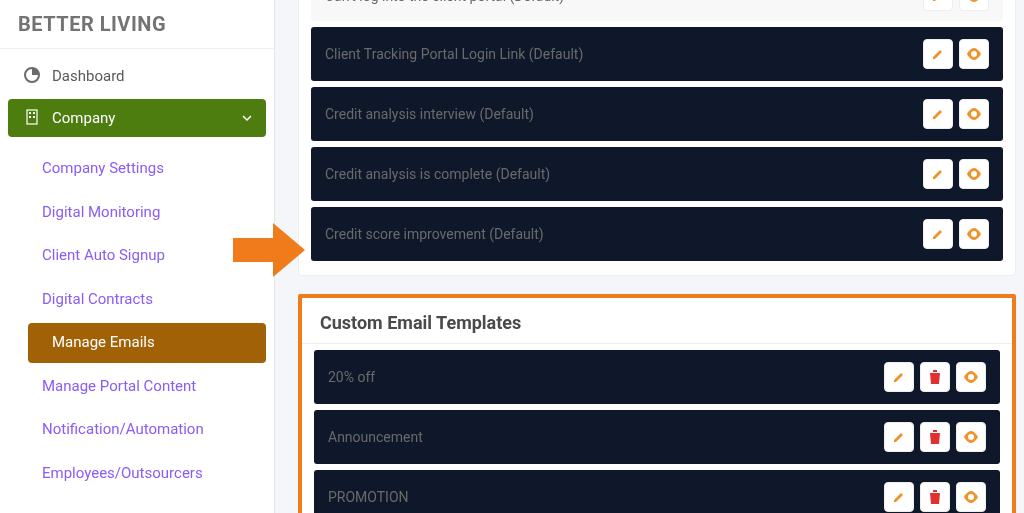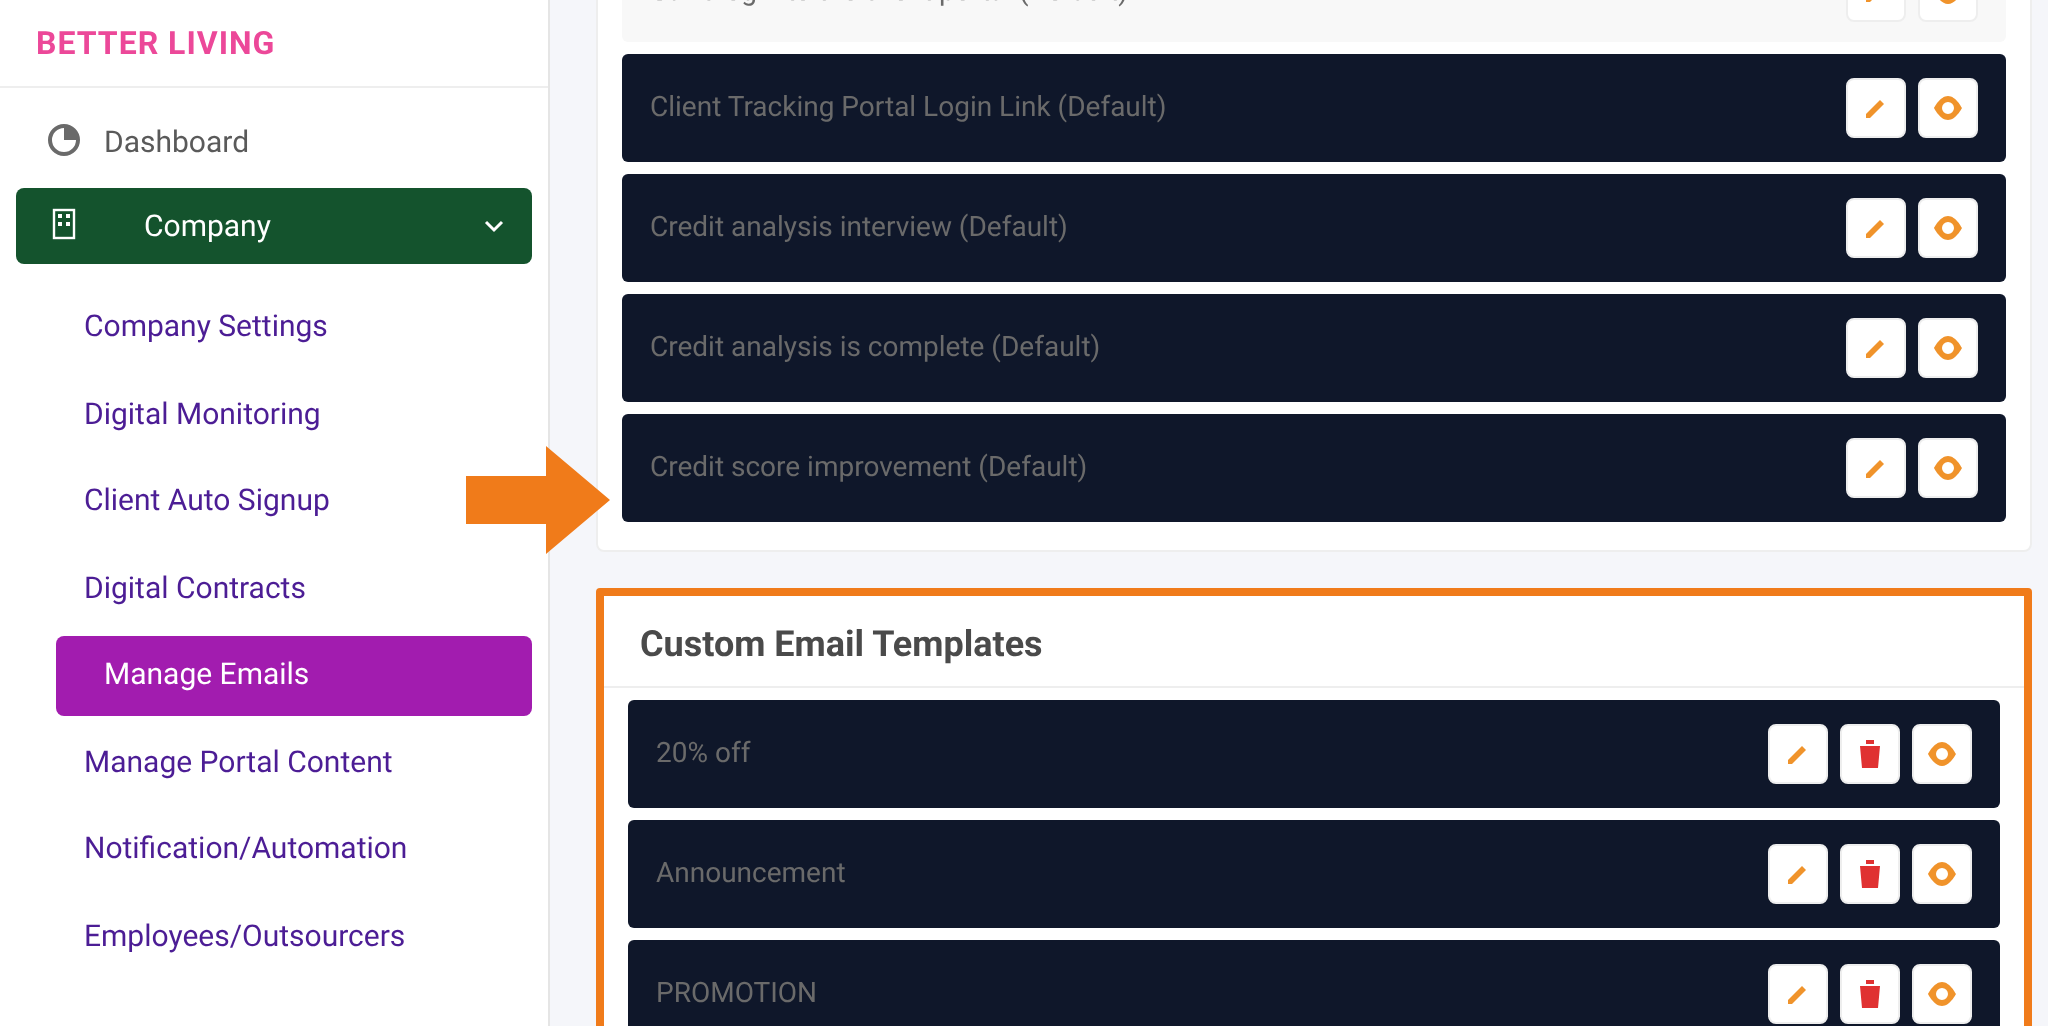--- a/index.html
+++ b/index.html
@@ -16,56 +16,55 @@
     left: 0;
     top: 0;
     width: 275px;
     height: 513px;
     background: #fff;
     border-right: 1px solid #e5e5e5;
   }
   .brand {
     padding: 12px 18px;
     font-weight: 700;
-    color: #ec4899;
-    font-size: 16px;
+    color: #737373;
+    font-size: 20px;
     letter-spacing: 0.5px;
     border-bottom: 1px solid #eee;
   }
   .nav-list { list-style: none; padding: 8px; }
   .nav-item {
     display: flex;
     align-items: flex-start;
     padding: 10px 14px;
     color: #5a5a5a;
     font-size: 15px;
     border-radius: 4px;
     cursor: pointer;
     margin-bottom: 4px;
   }
   .nav-company {
-    background: #14532d;
+    background: #4d7c0f;
     color: #fff;
     border-radius: 4px;
-    gap: 20px;
   }
   .nav-icon { width: 20px; display: inline-flex; justify-content: center; margin-right: 10px; }
   .chevron { margin-left: auto; }
   .subnav { list-style: none; padding-left: 28px; padding-right: 8px; }
   .sub-item {
     padding: 10px 14px;
-    color: #4c1d95;
+    color: #8b5cf6;
     font-size: 15px;
     border-radius: 4px;
     cursor: pointer;
     margin-bottom: 4px;
     line-height: 1.3;
   }
   .sub-item.active {
-    background: #a21caf;
+    background: #a16207;
     color: #fff;
     padding-left: 24px;
   }
   .main {
     position: absolute;
     left: 290px;
     top: 0;
     right: 0;
     bottom: 0;
     padding: 0 8px;

